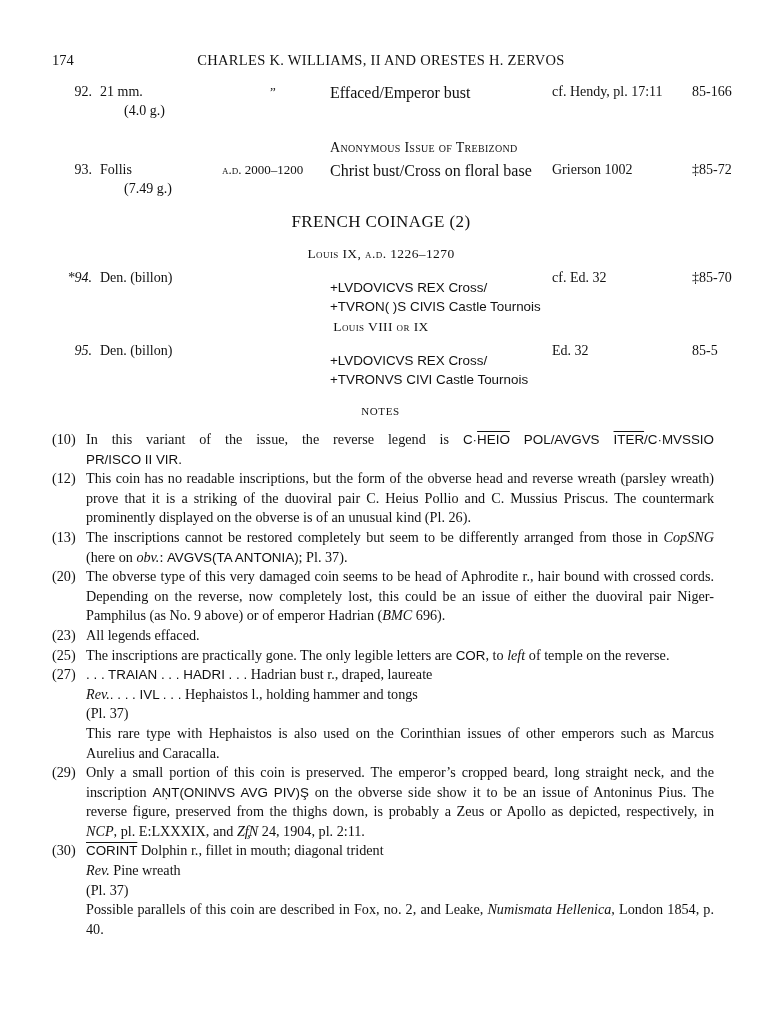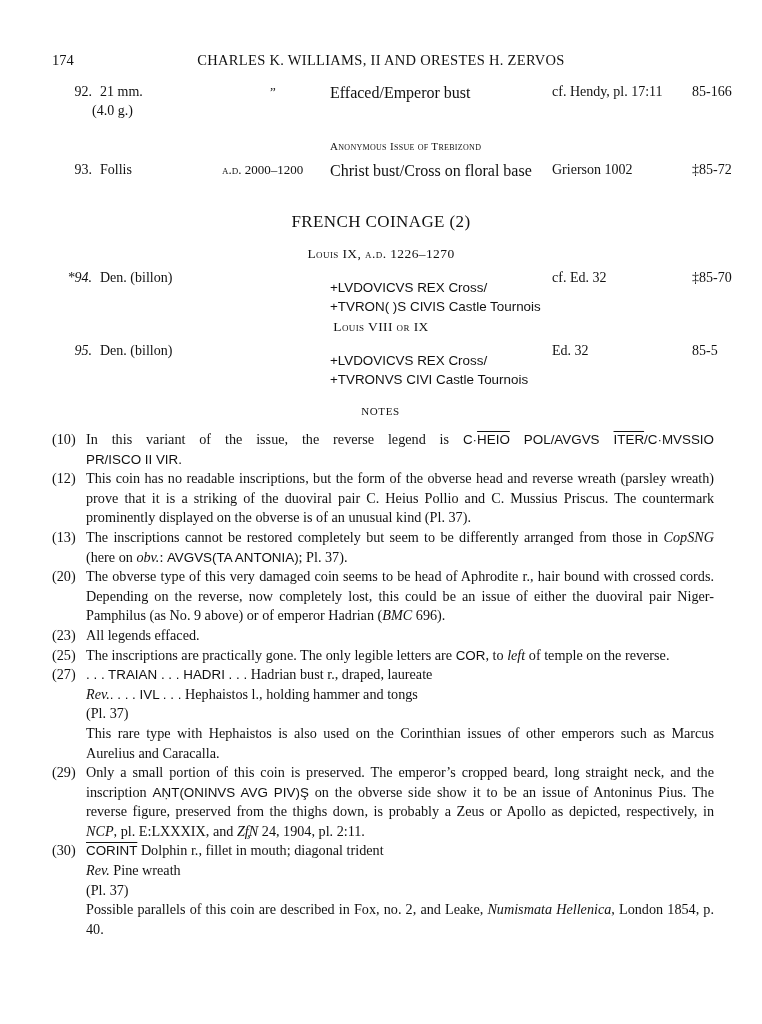--- a/index.html
+++ b/index.html
@@ -76,21 +76,21 @@
     font-style: italic;
   }
   .c-denom {
     position: absolute;
     left: 48px;
     width: 110px;
     font-size: 14px;
   }
   .c-weight {
     position: absolute;
-    left: 40px;
+    left: 72px;
     font-size: 14px;
   }
   .c-date {
     position: absolute;
     left: 170px;
     width: 110px;
     font-size: 13px;
   }
   .c-date .sc {
     font-variant: small-caps;
@@ -111,21 +111,21 @@
   .c-inv {
     position: absolute;
     left: 640px;
     width: 70px;
     text-align: left;
     font-size: 14px;
   }
 
   .subhead-sc {
     font-variant: small-caps;
-    font-size: 11px;
+    font-size: 14px;
     letter-spacing: 0.3px;
   }
 
   .section-title {
     text-align: center;
     font-size: 17px;
     letter-spacing: 0.4px;
   }
   .ruler-head {
     text-align: center;
@@ -212,20 +212,23 @@
         <span class="subhead-sc" style="position:absolute; left:278px;">Anonymous Issue of Trebizond</span>
       </div>
       <div class="row">
         <span class="c-num">93.</span>
         <span class="c-denom">Follis</span>
         <span class="c-date" style="left:170px;"><span class="sc">a.d.</span> <span>2000–1200</span></span>
         <span class="c-desc" style="width:230px;">Christ bust/Cross on floral base</span>
         <span class="c-ref">Grierson 1002</span>
         <span class="c-inv">‡85-72</span>
       </div>
+      <div class="row">
+        <span class="c-weight">(7.49 g.)</span>
+      </div>
     </div>
 
     <div class="section-title" style="position:absolute; top:128px; left:-52px; width:762px;">FRENCH COINAGE (2)</div>
 
     <div style="position:absolute; top:162px; left:0; width:660px;">
       <div class="ruler-head" style="position:absolute; left:-52px; width:762px; top:0;">Louis IX, a.d. 1226–1270</div>
       <div class="row" style="position:absolute; top:24px; left:0; width:660px;">
         <span class="c-num star">*94.</span>
         <span class="c-denom">Den. (billon)</span>
         <span class="c-desc sans" style="width:230px;">+LVDOVICVS REX Cross/</span>
@@ -258,21 +261,21 @@
   <div class="notes">
 
     <div class="note">
       <span class="lbl">(10)</span>
       <p class="justify-spread"><span>In this variant of the issue, the reverse legend is </span><span class="sans">C·</span><span class="sans ovl">HEIO</span><span class="sans"> POL/AVGVS </span><span class="sans ovl">ITER</span><span class="sans">/C·MVSSIO</span></p>
       <p><span class="sans">PR/ISCO II VIR.</span></p>
     </div>
 
     <div class="note">
       <span class="lbl">(12)</span>
-      <p>This coin has no readable inscriptions, but the form of the obverse head and reverse wreath (parsley wreath) prove that it is a striking of the duoviral pair C. Heius Pollio and C. Mussius Priscus. The countermark prominently displayed on the obverse is of an unusual kind (Pl. 37).</p>
+      <p>This coin has no readable inscriptions, but the form of the obverse head and reverse wreath (parsley wreath) prove that it is a striking of the duoviral pair C. Heius Pollio and C. Mussius Priscus. The countermark prominently displayed on the obverse is of an unusual kind (Pl. 26).</p>
     </div>
 
     <div class="note">
       <span class="lbl">(13)</span>
       <p><span>The inscriptions cannot be restored completely but seem to be differently arranged from those in </span><i>CopSNG</i><span> (here on </span><i>obv.</i><span>: </span><span class="sans">AVGVS(TA ANTONIA)</span><span>; Pl. 37).</span></p>
     </div>
 
     <div class="note">
       <span class="lbl">(20)</span>
       <p><span>The obverse type of this very damaged coin seems to be head of Aphrodite r., hair bound with crossed cords. Depending on the reverse, now completely lost, this could be an issue of either the duoviral pair Niger-Pamphilus (as No. 9 above) or of emperor Hadrian (</span><i>BMC</i><span> 696).</span></p>

